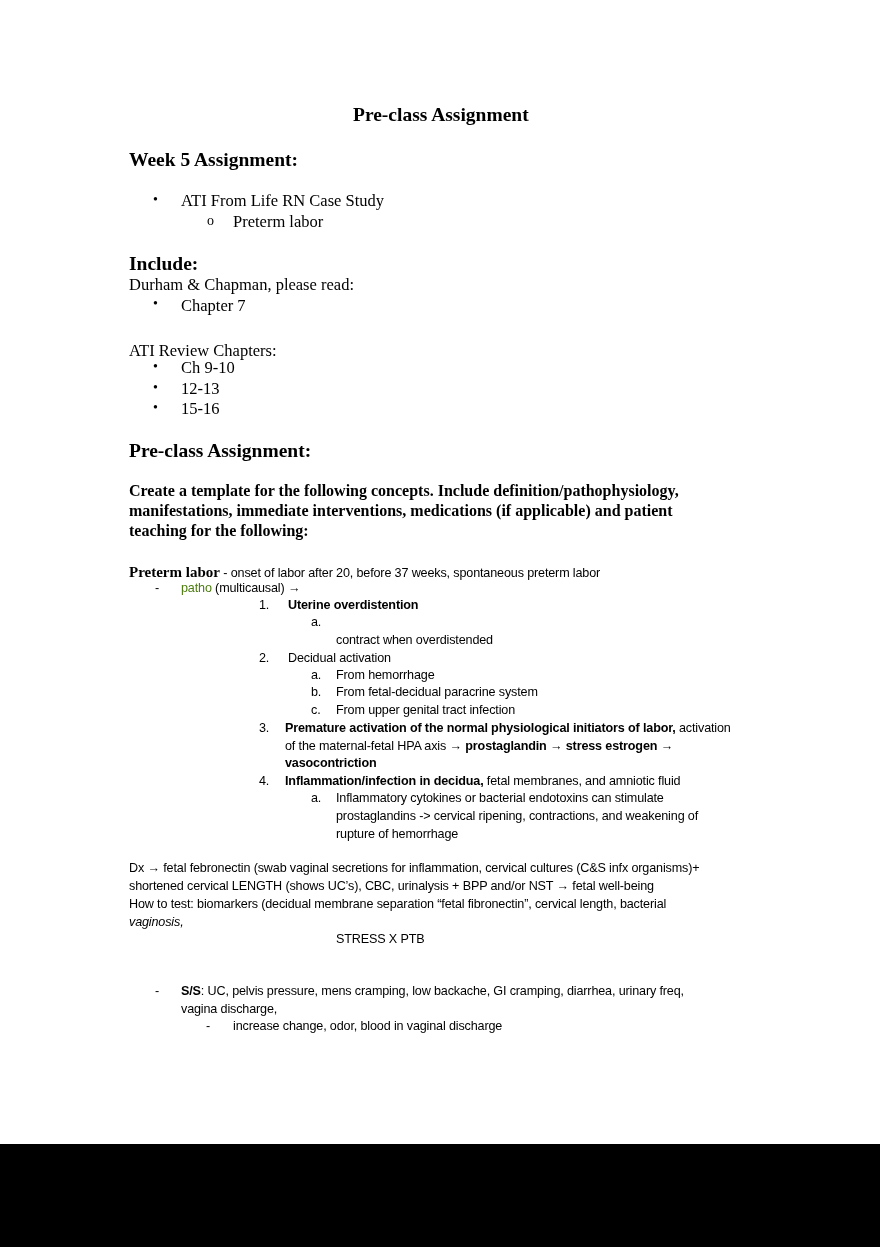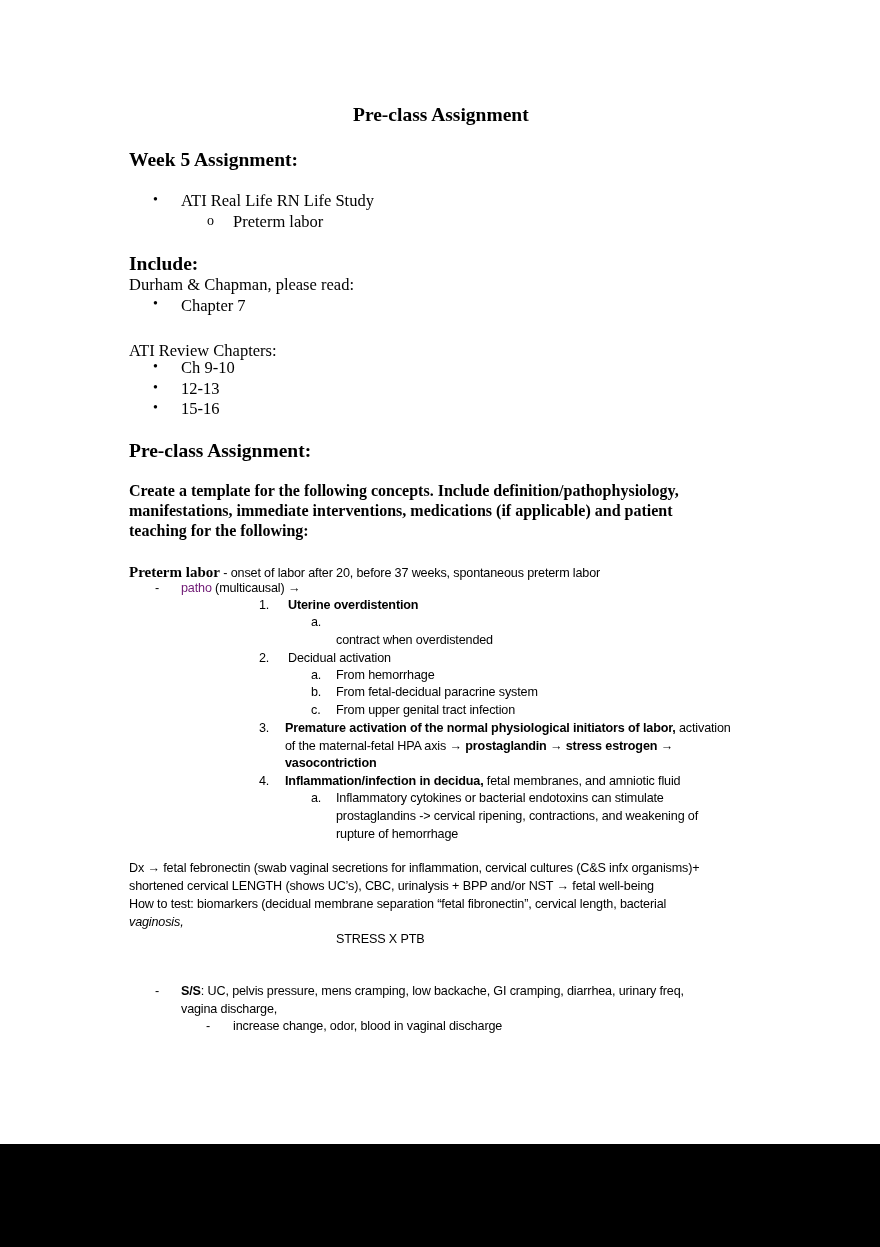--- a/index.html
+++ b/index.html
@@ -11,33 +11,33 @@
   .blackbar { position: absolute; left: 0; top: 1144px; width: 880px; height: 103px; background: #000; }
   .abs { position: absolute; white-space: nowrap; }
   .serif { font-family: "Liberation Serif", "DejaVu Serif", serif; }
   .title { font-size: 19.5px; font-weight: bold; }
   .h2 { font-size: 19.5px; font-weight: bold; }
   .body16 { font-size: 16.5px; }
   .bold16 { font-size: 16px; font-weight: bold; }
   .cal { font-family: "Liberation Sans", "DejaVu Sans", sans-serif; font-size: 12.6px; letter-spacing: -0.15px; }
   .b { font-weight: bold; }
   .bullet { font-size: 14px; }
-  .patho { color: #701a75; }
+  .patho { color: #4d7c0f; }
 </style>
 </head>
 <body>
 
 <div class="page">
 
   <div class="abs serif title" style="left:353px; top:104px;">Pre-class Assignment</div>
 
   <div class="abs serif h2" style="left:129px; top:149px;">Week 5 Assignment:</div>
 
   <div class="abs serif bullet" style="left:153px; top:192px;">•</div>
-  <div class="abs serif body16" style="left:181px; top:191px;">ATI Real Life RN Life Study</div>
+  <div class="abs serif body16" style="left:181px; top:191px;">ATI From Life RN Case Study</div>
   <div class="abs serif" style="left:207px; top:213px; font-size:14px;">o</div>
   <div class="abs serif body16" style="left:233px; top:212px;">Preterm labor</div>
 
   <div class="abs serif h2" style="left:129px; top:253px;">Include:</div>
   <div class="abs serif body16" style="left:129px; top:275px;text-align:right;">Durham &amp; Chapman, please read:</div>
   <div class="abs serif bullet" style="left:153px; top:296px;">•</div>
   <div class="abs serif body16" style="left:181px; top:296px;">Chapter 7</div>
 
   <div class="abs serif body16" style="left:129px; top:341px;">ATI Review Chapters:</div>
   <div class="abs serif bullet" style="left:153px; top:359px;">•</div>

